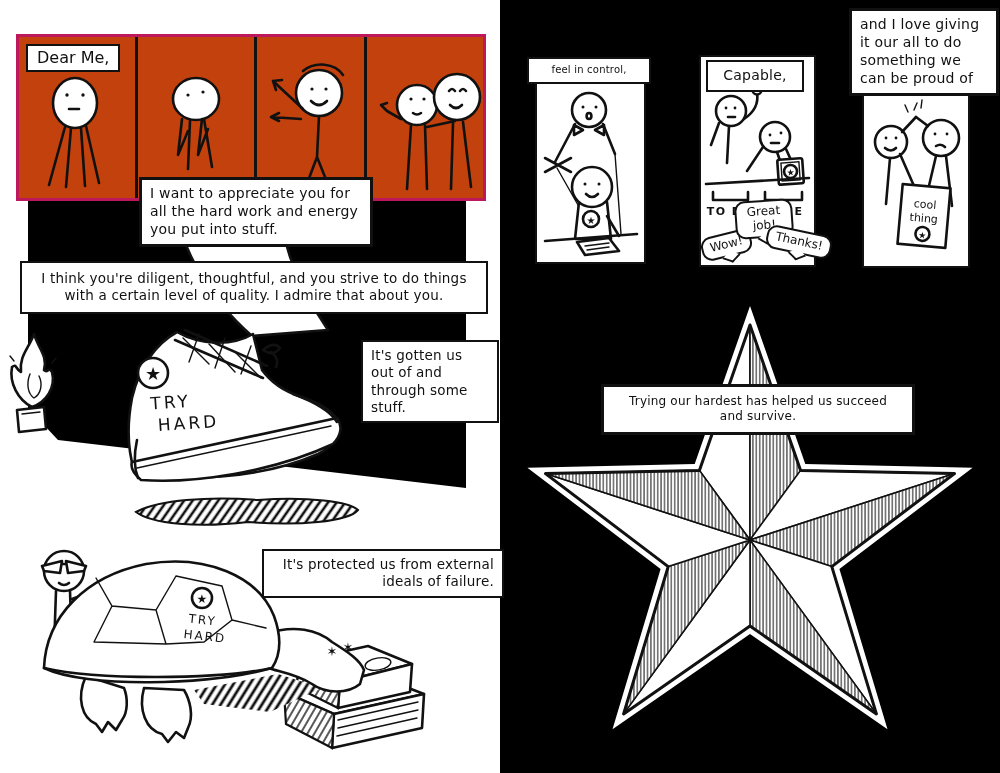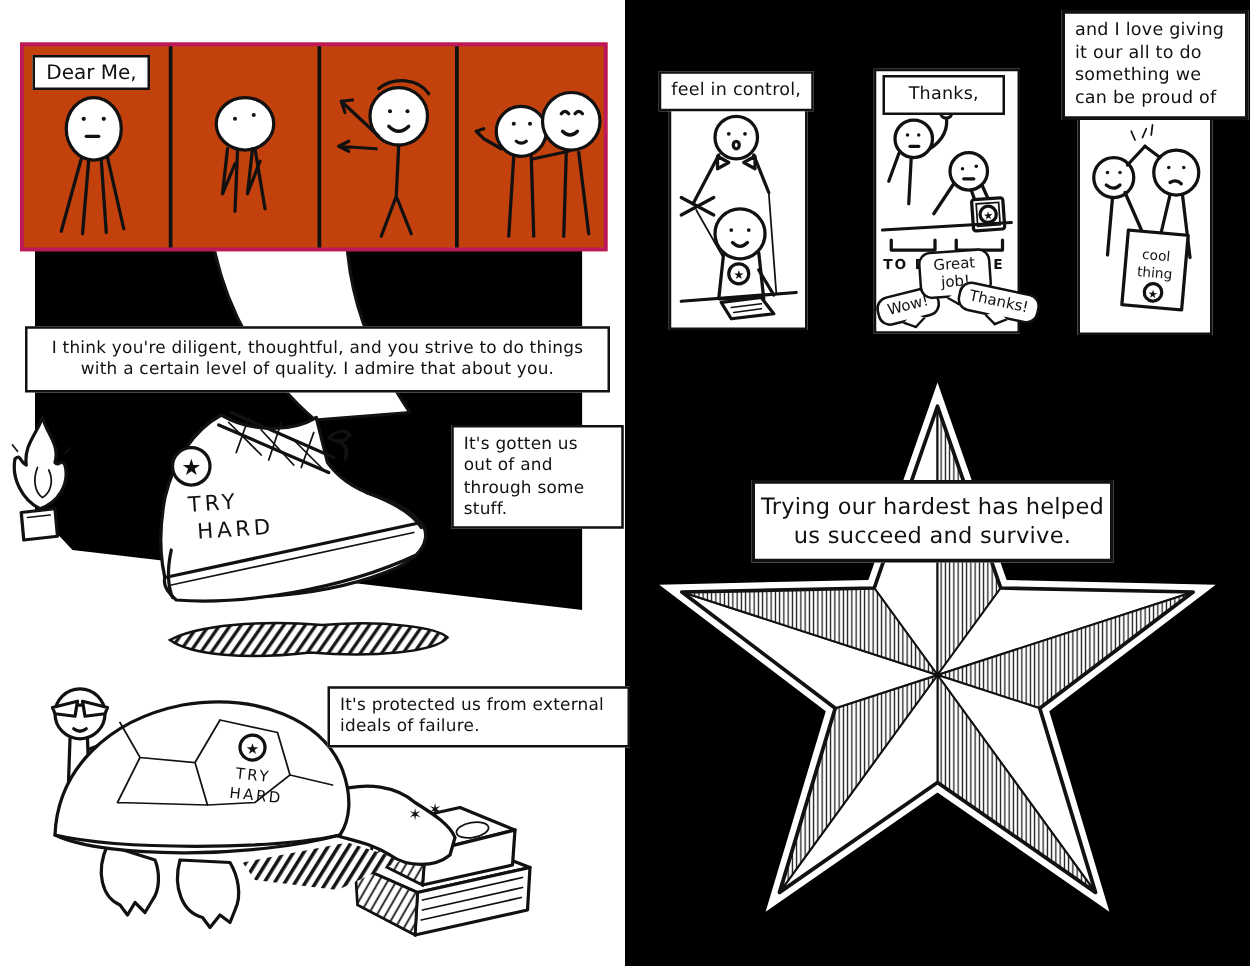--- a/index.html
+++ b/index.html
@@ -128,20 +128,21 @@
         <path class="ink" stroke-width="2" d="M46,76 q4,3 8,0"></path>
         <path class="ink" d="M34,82 L20,74 M20,74 l-6,-6 l6,-2"></path>
         <circle class="inkf" cx="90" cy="60" r="23"></circle>
         <path class="ink" stroke-width="2" d="M82,54 q3,-4 6,0 M93,54 q3,-4 6,0 M83,68 q6,6 12,0"></path>
         <path class="ink" d="M88,84 L60,90"></path>
         <path class="ink" d="M44,88 L40,152 M58,88 L60,152 M86,86 L84,152 M96,85 L104,150"></path>
       </svg>
     </div>
   </div>
 
+  <div class="cap" style="left:139px;top:177px;width:212px;font-size:14px;border-width:3px">I want to appreciate you for all the hard work and energy you put into stuff.</div>
 
   <div class="cap" style="left:20px;top:261px;width:452px;font-size:13.5px;text-align:center;padding:7px 6px">I think you're diligent, thoughtful, and you strive to do things with a certain level of quality. I admire that about you.</div>
 
   <div class="cap" style="left:361px;top:340px;width:118px">It's gotten us out of and through some stuff.</div>
 
   <svg class="abs" style="left:276px;top:628px;z-index:3" width="158" height="138" viewBox="0 0 158 138">
     <defs>
       <pattern id="pagehatch" width="6" height="6" patternUnits="userSpaceOnUse" patternTransform="rotate(30)">
         <rect width="6" height="6" fill="#fff"></rect>
         <path d="M2,0 V6" stroke="#111" stroke-width="1.4"></path>
@@ -198,25 +199,25 @@
   <svg class="abs" style="left:26px;top:545px;z-index:3" width="78" height="112" viewBox="0 0 78 112">
     <circle class="inkf" stroke-width="2.4" cx="38" cy="26" r="20"></circle>
     <g>
       <path class="inkf" stroke-width="2" d="M16,21 L36,16 L34,28 L18,26 Z M40,16 L60,21 L58,26 L42,28 Z M36,19 L40,19"></path>
     </g>
     <path class="ink" stroke-width="2" d="M33,38 q5,4 10,0"></path>
     <path class="ink" d="M30,46 L28,104 M44,46 L46,104"></path>
     <path class="ink" d="M46,54 L62,48 M62,48 l4,-7 l4,3 l-3,7"></path>
   </svg>
 
-  <div class="cap" style="left:262px;top:549px;width:222px;text-align:left">It's protected us from external ideals of failure.</div>
+  <div class="cap" style="left:262px;top:549px;width:222px;text-align:right">It's protected us from external ideals of failure.</div>
 
   <div class="rpage"></div>
 
-  <div class="cap" style="left:527px;top:57px;width:104px;font-size:14px">feel in control,</div>
+  <div class="cap" style="left:527px;top:57px;width:104px;text-align:center;font-size:10px">feel in control,</div>
 
   <div class="panel" style="left:535px;top:82px;width:107px;height:178px">
     <svg width="107" height="176" viewBox="0 0 107 176">
       <g>
         <circle class="inkf" stroke-width="2.4" cx="52" cy="26" r="17"></circle>
         <circle class="dot" cx="46" cy="23" r="1.5"></circle>
           <circle class="dot" cx="59" cy="23" r="1.5"></circle>
         <ellipse class="ink" stroke-width="1.8" cx="52" cy="32" rx="2.4" ry="3"></ellipse>
         <path class="inkf" stroke-width="1.8" d="M46,46 l-9,-5 v10 z M58,46 l9,-5 v10 z"></path>
         <path class="ink" d="M38,40 L18,78 M66,40 L78,70"></path>
@@ -267,21 +268,21 @@
       </g>
       <g>
         <path class="ink" stroke-width="2.2" d="M5,127 L108,121"></path>
         <path class="ink" stroke-width="2" d="M12,135 V143 H47 V135 M64,135 V143 H101 V135"></path>
         <text x="29" y="158" font-size="11" font-weight="bold" letter-spacing="1.5" text-anchor="middle">TO DO</text>
         <text x="82" y="158" font-size="11" font-weight="bold" letter-spacing="1.5" text-anchor="middle">DONE</text>
       </g>
     </svg>
   </div>
 
-  <div class="cap" style="left:706px;top:60px;width:78px;text-align:center;font-size:14px">Thanks,</div>
+  <div class="cap" style="left:706px;top:60px;width:78px;text-align:center;font-size:14px">Capable,</div>
 
   <div class="bubble" style="left:701px;top:233px;transform:rotate(-14deg)">Wow!</div>
   <div class="bubble" style="left:735px;top:200px;width:40px;transform:rotate(-4deg)">Great job!</div>
   <div class="bubble" style="left:766px;top:230px;transform:rotate(12deg)">Thanks!</div>
 
   <div class="cap" style="left:849px;top:8px;width:128px;text-align:left;font-size:14px;border-width:3px">and I love giving it our all to do something we can be proud of</div>
 
   <div class="panel" style="left:862px;top:92px;width:104px;height:172px">
     <svg width="104" height="168" viewBox="0 0 104 168">
       <g>
@@ -331,15 +332,15 @@
       <path fill="#fff" d="M230,240 L230,326 L103.6,413.9 Z"></path>
       <path fill="url(#starhatch)" d="M230,240 L103.6,413.9 L148.2,266.6 Z"></path>
       <path fill="#fff" d="M230,240 L148.2,266.6 L25.5,173.6 Z"></path>
       <path fill="url(#starhatch)" d="M230,240 L25.5,173.6 L179.4,170.4 Z"></path>
     </g>
     <g>
       <path fill="none" stroke="#111" stroke-width="3" stroke-linejoin="round" d="M230,25 L280.6,170.4 L434.5,173.6 L311.8,266.6 L356.4,413.9 L230,326 L103.6,413.9 L148.2,266.6 L25.5,173.6 L179.4,170.4 Z"></path>
     </g>
   </svg>
 
-  <div class="cap" style="left:601px;top:384px;width:284px;text-align:center;font-size:18px;border-width:3px;padding:7px 0;z-index:7">Trying our hardest has helped us succeed and survive.</div>
+  <div class="cap" style="left:601px;top:384px;width:284px;text-align:center;font-size:12px;border-width:3px;padding:7px 12px;z-index:7">Trying our hardest has helped us succeed and survive.</div>
 
 </div>
 
 </body></html>

